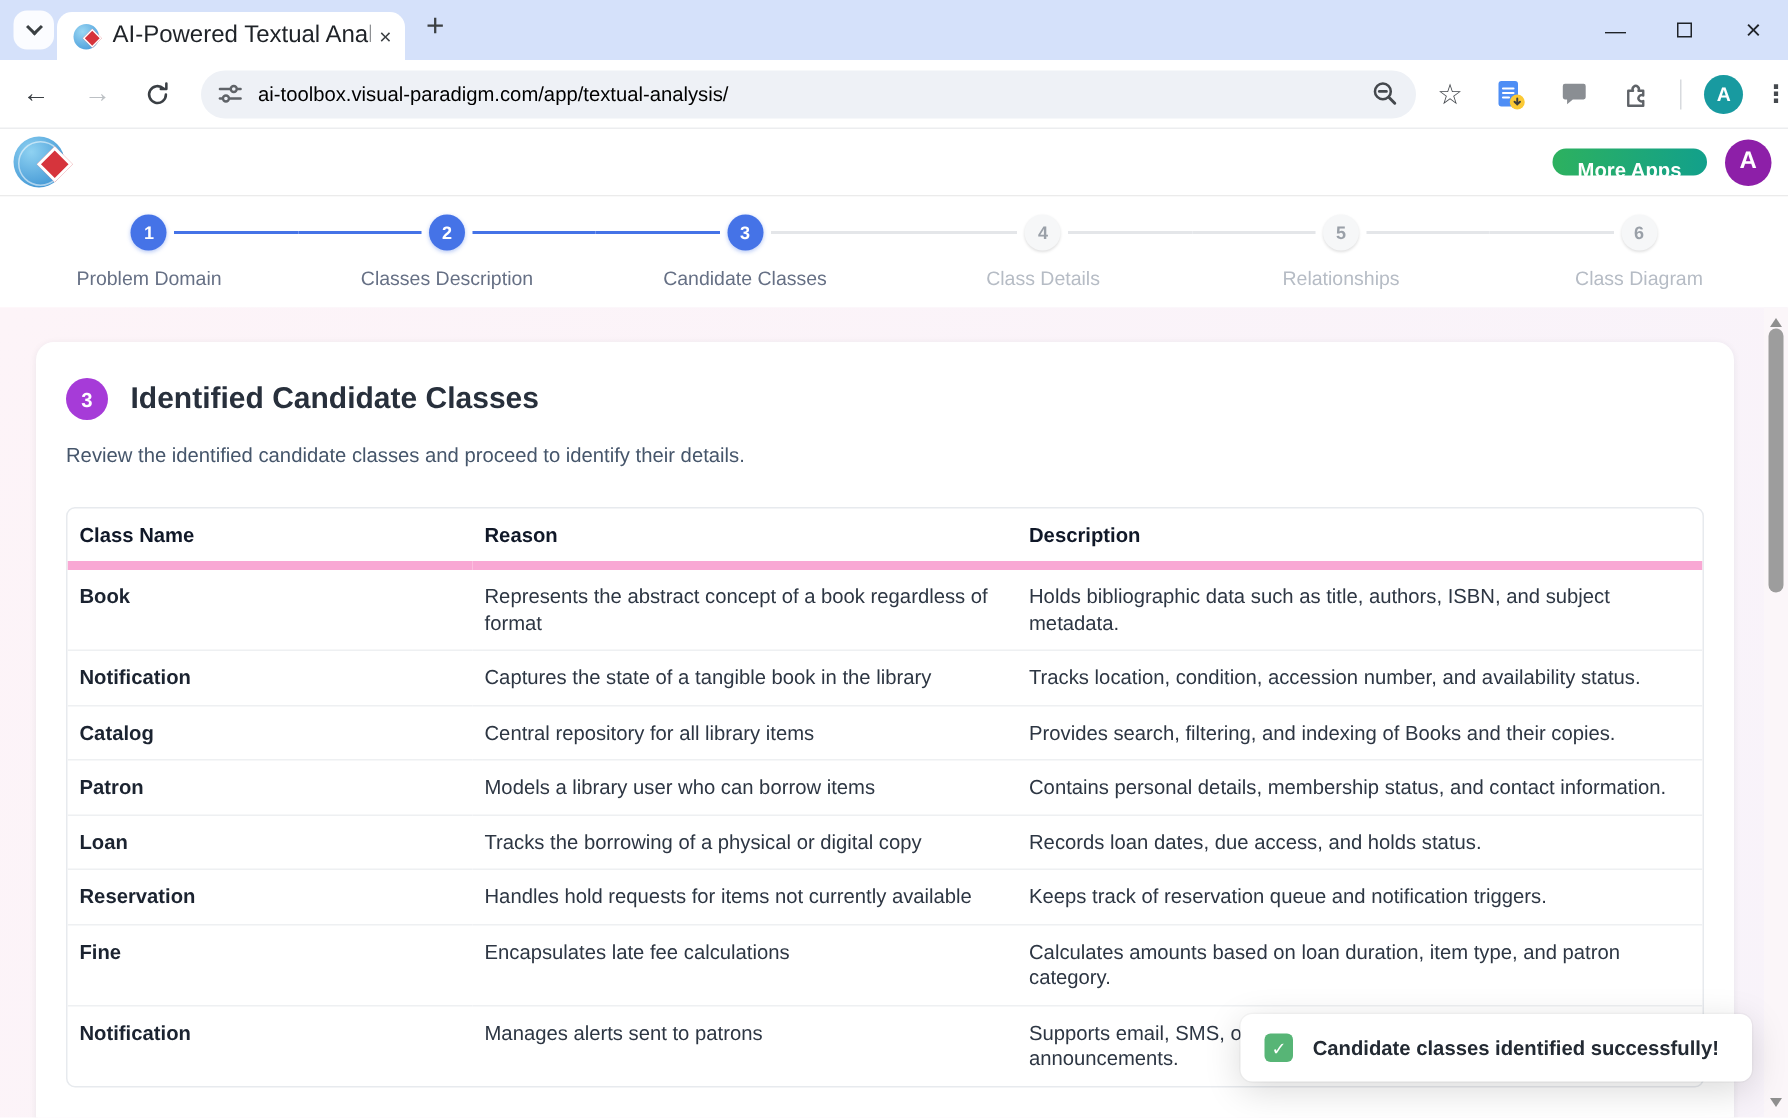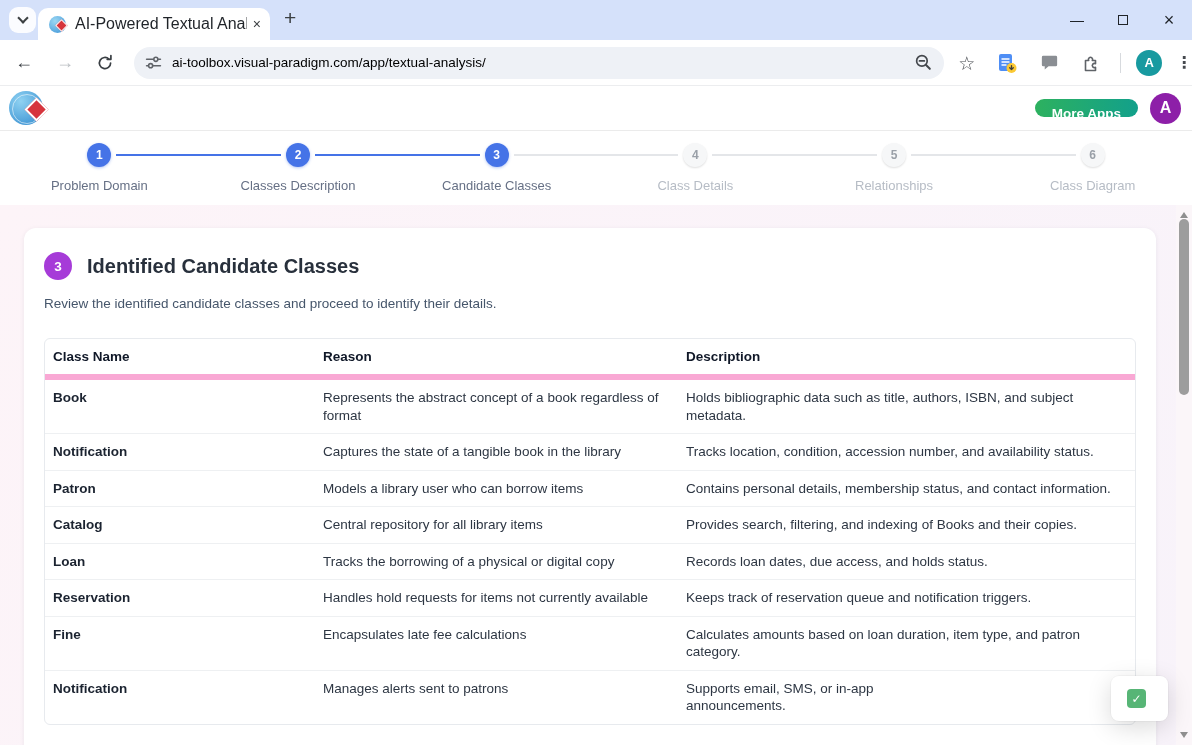--- a/index.html
+++ b/index.html
@@ -269,29 +269,29 @@
   </tr>
 
   <tr>
     <td class="c-name">Notification</td>
     <td class="c-reason">Captures the state of a tangible book in the library</td>
     <td class="c-desc">Tracks location, condition, accession number, and availability status.</td>
   </tr>
 
 
   <tr>
+    <td class="c-name">Catalog</td>
+    <td class="c-reason">Central repository for all library items</td>
+    <td class="c-desc">Provides search, filtering, and indexing of Books and their copies.</td>
+  </tr>
+
+  <tr>
     <td class="c-name">Patron</td>
     <td class="c-reason">Models a library user who can borrow items</td>
     <td class="c-desc">Contains personal details, membership status, and contact information.</td>
-  </tr>
-
-  <tr>
-    <td class="c-name">Catalog</td>
-    <td class="c-reason">Central repository for all library items</td>
-    <td class="c-desc">Provides search, filtering, and indexing of Books and their copies.</td>
   </tr>
 
   <tr>
     <td class="c-name">Loan</td>
     <td class="c-reason">Tracks the borrowing of a physical or digital copy</td>
     <td class="c-desc">Records loan dates, due access, and holds status.</td>
   </tr>
 
   <tr>
     <td class="c-name">Reservation</td>
@@ -319,13 +319,14 @@
 
   <div class="scrollbar">
     <span class="sb-up"></span>
     <span class="sb-thumb"></span>
     <span class="sb-down"></span>
   </div>
 </div>
 
 <div class="toast">
   <span class="toast-check">✓</span>
+  <span class="toast-msg">Candidate classes identified successfully!</span>
 </div>
 
 </body></html>

